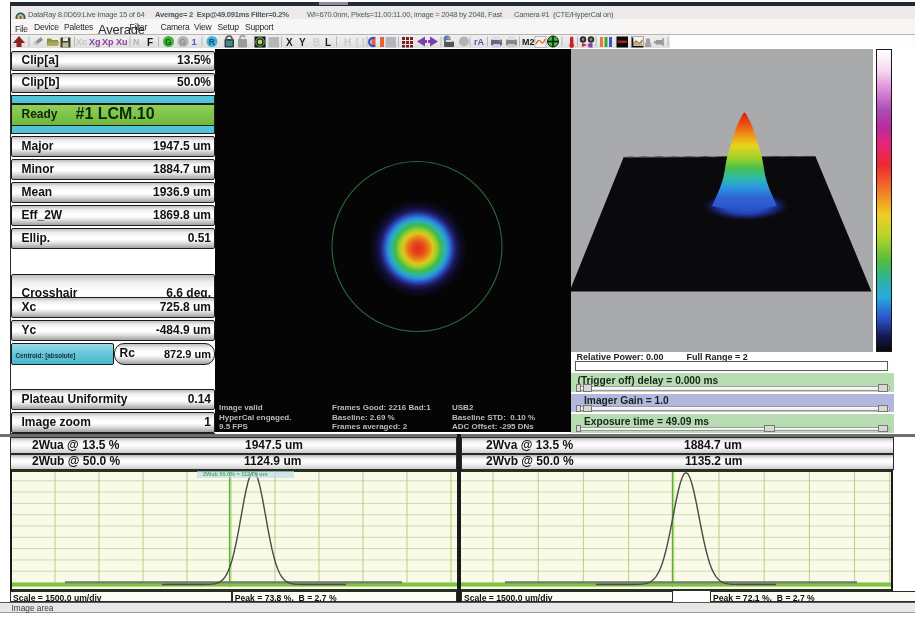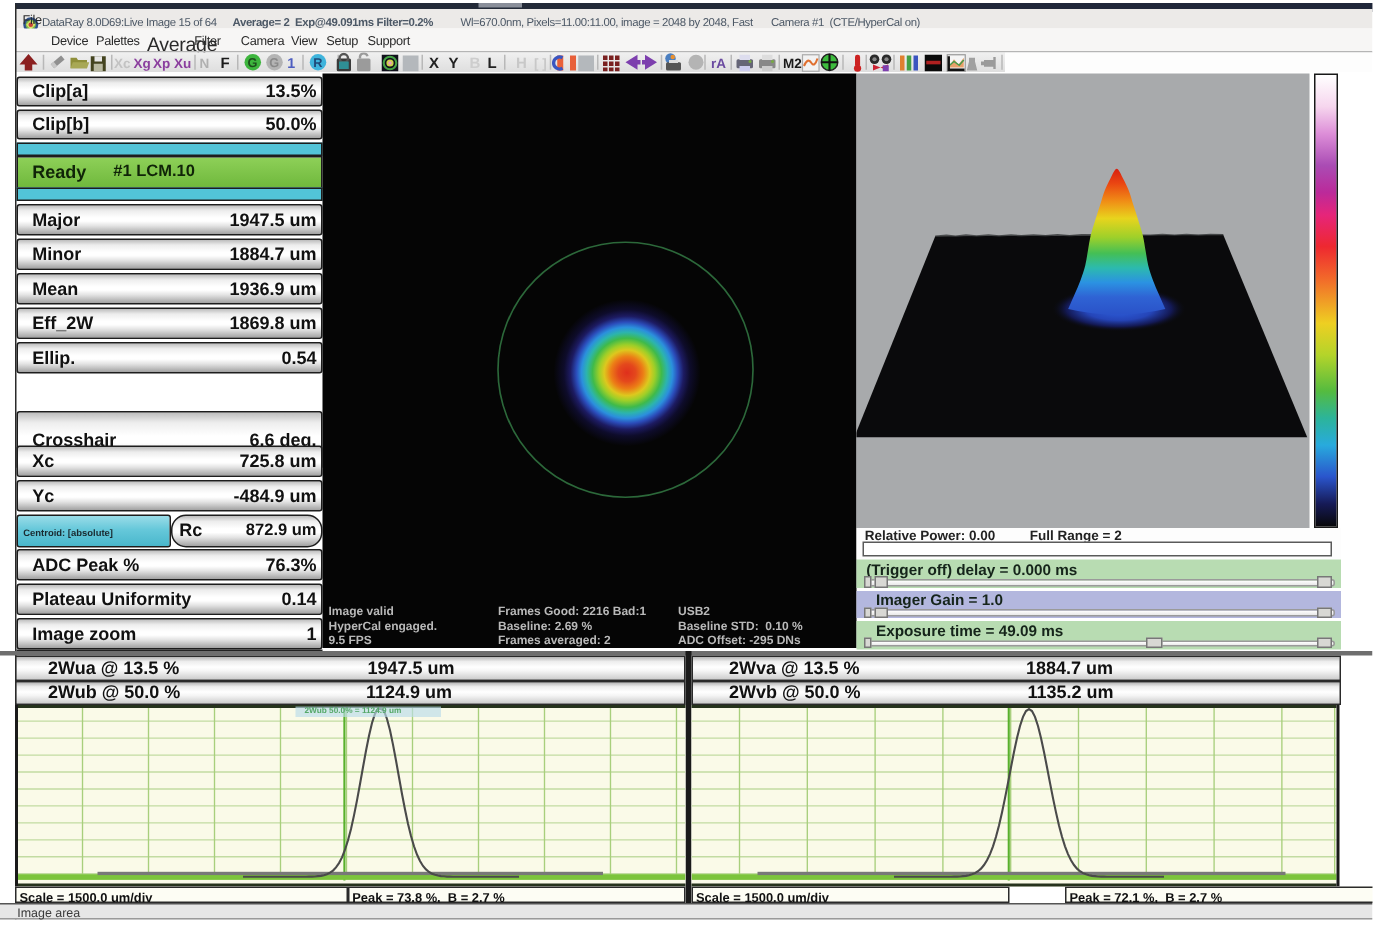--- a/index.html
+++ b/index.html
@@ -28,21 +28,21 @@
         <circle cx="5.5" cy="5.5" r="5" fill="#2d4f8a"></circle>
         <circle cx="5.5" cy="5.5" r="3.4" fill="#7ab648"></circle>
         <path d="M5.5 2.2 8.6 5.5 5.5 8.8 2.4 5.5Z" fill="#d8e06a"></path>
         <circle cx="5.5" cy="5.5" r="1.5" fill="#c8423a"></circle>
       </svg></div>
 <div class="abs" style="left:28px;top:10.2px;font-size:7.6px;letter-spacing:-0.25px;color:#4c5866;white-space:nowrap;">DataRay 8.0D69:Live Image 15 of 64</div>
 <div class="abs" style="left:155px;top:10.2px;font-size:7.6px;letter-spacing:-0.25px;color:#4c5866;white-space:nowrap;font-weight:bold;">Average= 2&nbsp; Exp@49.091ms Filter=0.2%</div>
 <div class="abs" style="left:307px;top:10.2px;font-size:7.6px;letter-spacing:-0.25px;color:#4c5866;white-space:nowrap;">Wl=670.0nm, Pixels=11.00:11.00, image = 2048 by 2048, Fast</div>
 <div class="abs" style="left:514px;top:10.2px;font-size:7.6px;letter-spacing:-0.25px;color:#4c5866;white-space:nowrap;">Camera #1&nbsp; (CTE/HyperCal on)</div>
 <div class="abs" style="left:9.5px;top:19px;width:905.5px;height:14.5px;background:#f7f6f5;"></div>
-<div class="abs" style="left:15px;top:8px;font-size:8.5px;letter-spacing:-0.2px;color:#2a2a2a;">File</div>
+<div class="abs" style="left:15px;top:24px;font-size:8.5px;letter-spacing:-0.2px;color:#2a2a2a;">File</div>
 <div class="abs" style="left:34px;top:22px;font-size:8.5px;letter-spacing:-0.2px;color:#2a2a2a;">Device</div>
 <div class="abs" style="left:64px;top:22px;font-size:8.5px;letter-spacing:-0.2px;color:#2a2a2a;">Palettes</div>
 <div class="abs" style="left:98px;top:22px;font-size:13px;letter-spacing:-0.2px;color:#2a2a2a;">Average</div>
 <div class="abs" style="left:129.5px;top:22px;font-size:8.5px;letter-spacing:-0.2px;color:#2a2a2a;">Filter</div>
 <div class="abs" style="left:160.5px;top:22px;font-size:8.5px;letter-spacing:-0.2px;color:#2a2a2a;">Camera</div>
 <div class="abs" style="left:194px;top:22px;font-size:8.5px;letter-spacing:-0.2px;color:#2a2a2a;">View</div>
 <div class="abs" style="left:217.5px;top:22px;font-size:8.5px;letter-spacing:-0.2px;color:#2a2a2a;">Setup</div>
 <div class="abs" style="left:245px;top:22px;font-size:8.5px;letter-spacing:-0.2px;color:#2a2a2a;">Support</div>
 
 <div class="abs" style="left:9.5px;top:33.5px;width:905.5px;height:1px;background:#b5b5b5;"></div>
@@ -175,66 +175,62 @@
       <i>13.5%</i>
     </div>
 <div class="row" style="top:73.0px;height:20px;">
       <b>Clip[b]</b>
       <i>50.0%</i>
     </div>
 
 <div class="abs" style="left:10.5px;top:95px;width:204.5px;height:8.8px;background:#52c4d8;border:1.6px solid #1d1d1d;"></div>
 <div class="abs" style="left:10.5px;top:103.5px;width:204.5px;height:22px;background:linear-gradient(180deg,#8ed058,#6fb83c);border:1.6px solid #1d1d1d;">
  <b style="position:absolute;left:10px;top:50%;transform:translateY(-54%);font-size:12px;color:#102408;">Ready</b>
- <b style="position:absolute;left:64px;top:50%;transform:translateY(-54%);font-size:11px;color:#102408;">#1 LCM.10</b>
+ <b style="position:absolute;left:64px;top:50%;transform:translateY(-54%);font-size:16px;color:#102408;">#1 LCM.10</b>
     </div>
 <div class="abs" style="left:10.5px;top:125.3px;width:204.5px;height:8.8px;background:#52c4d8;border:1.6px solid #1d1d1d;"></div>
 <div class="row" style="top:136.0px;height:21px;">
       <b>Major</b>
       <i>1947.5 um</i>
     </div>
 <div class="row" style="top:159.0px;height:21px;">
       <b>Minor</b>
       <i>1884.7 um</i>
     </div>
 <div class="row" style="top:182.0px;height:21px;">
       <b>Mean</b>
       <i>1936.9 um</i>
     </div>
 <div class="row" style="top:205.0px;height:21px;">
       <b>Eff_2W</b>
       <i>1869.8 um</i>
     </div>
 <div class="row" style="top:228.0px;height:21px;">
       <b>Ellip.</b>
-      <i>0.54</i>
+      <i>0.51</i>
     </div>
 <div class="row" style="top:274.0px;height:39px;">
       <b>Crosshair</b>
       <i>6.6 deg.</i>
     </div>
 <div class="row" style="top:297.0px;height:21px;">
       <b>Xc</b>
       <i>725.8 um</i>
     </div>
 <div class="row" style="top:320.0px;height:21px;">
       <b>Yc</b>
       <i>-484.9 um</i>
     </div>
 
 <div class="abs" style="left:10.5px;top:343px;width:103px;height:21.5px;border:1.6px solid #1d1d1d;border-radius:2px;background:linear-gradient(180deg,#9adce8 0%,#66c8da 45%,#49b7cc 100%);">
  <span style="position:absolute;left:4px;top:8px;font-size:6.3px;font-weight:bold;color:#1a2a30;">Centroid: [absolute]</span>
     </div>
 <div class="row" style="left:113.5px;top:343px;width:101.5px;height:21.5px;border-radius:10px;">
       <b style="left:5px;">Rc</b>
       <i style="font-size:11px;">872.9 um</i>
-    </div>
-<div class="row" style="top:366.0px;height:21px;">
-      <b>ADC Peak %</b>
-      <i>76.3%</i>
     </div>
 <div class="row" style="top:389.0px;height:21px;">
       <b>Plateau Uniformity</b>
       <i>0.14</i>
     </div>
 <div class="row" style="top:412.0px;height:21px;">
       <b>Image zoom</b>
       <i>1</i>
     </div>
 <div class="abs" style="left:10.5px;top:432.8px;width:204.5px;height:2px;background:#222;"></div>

